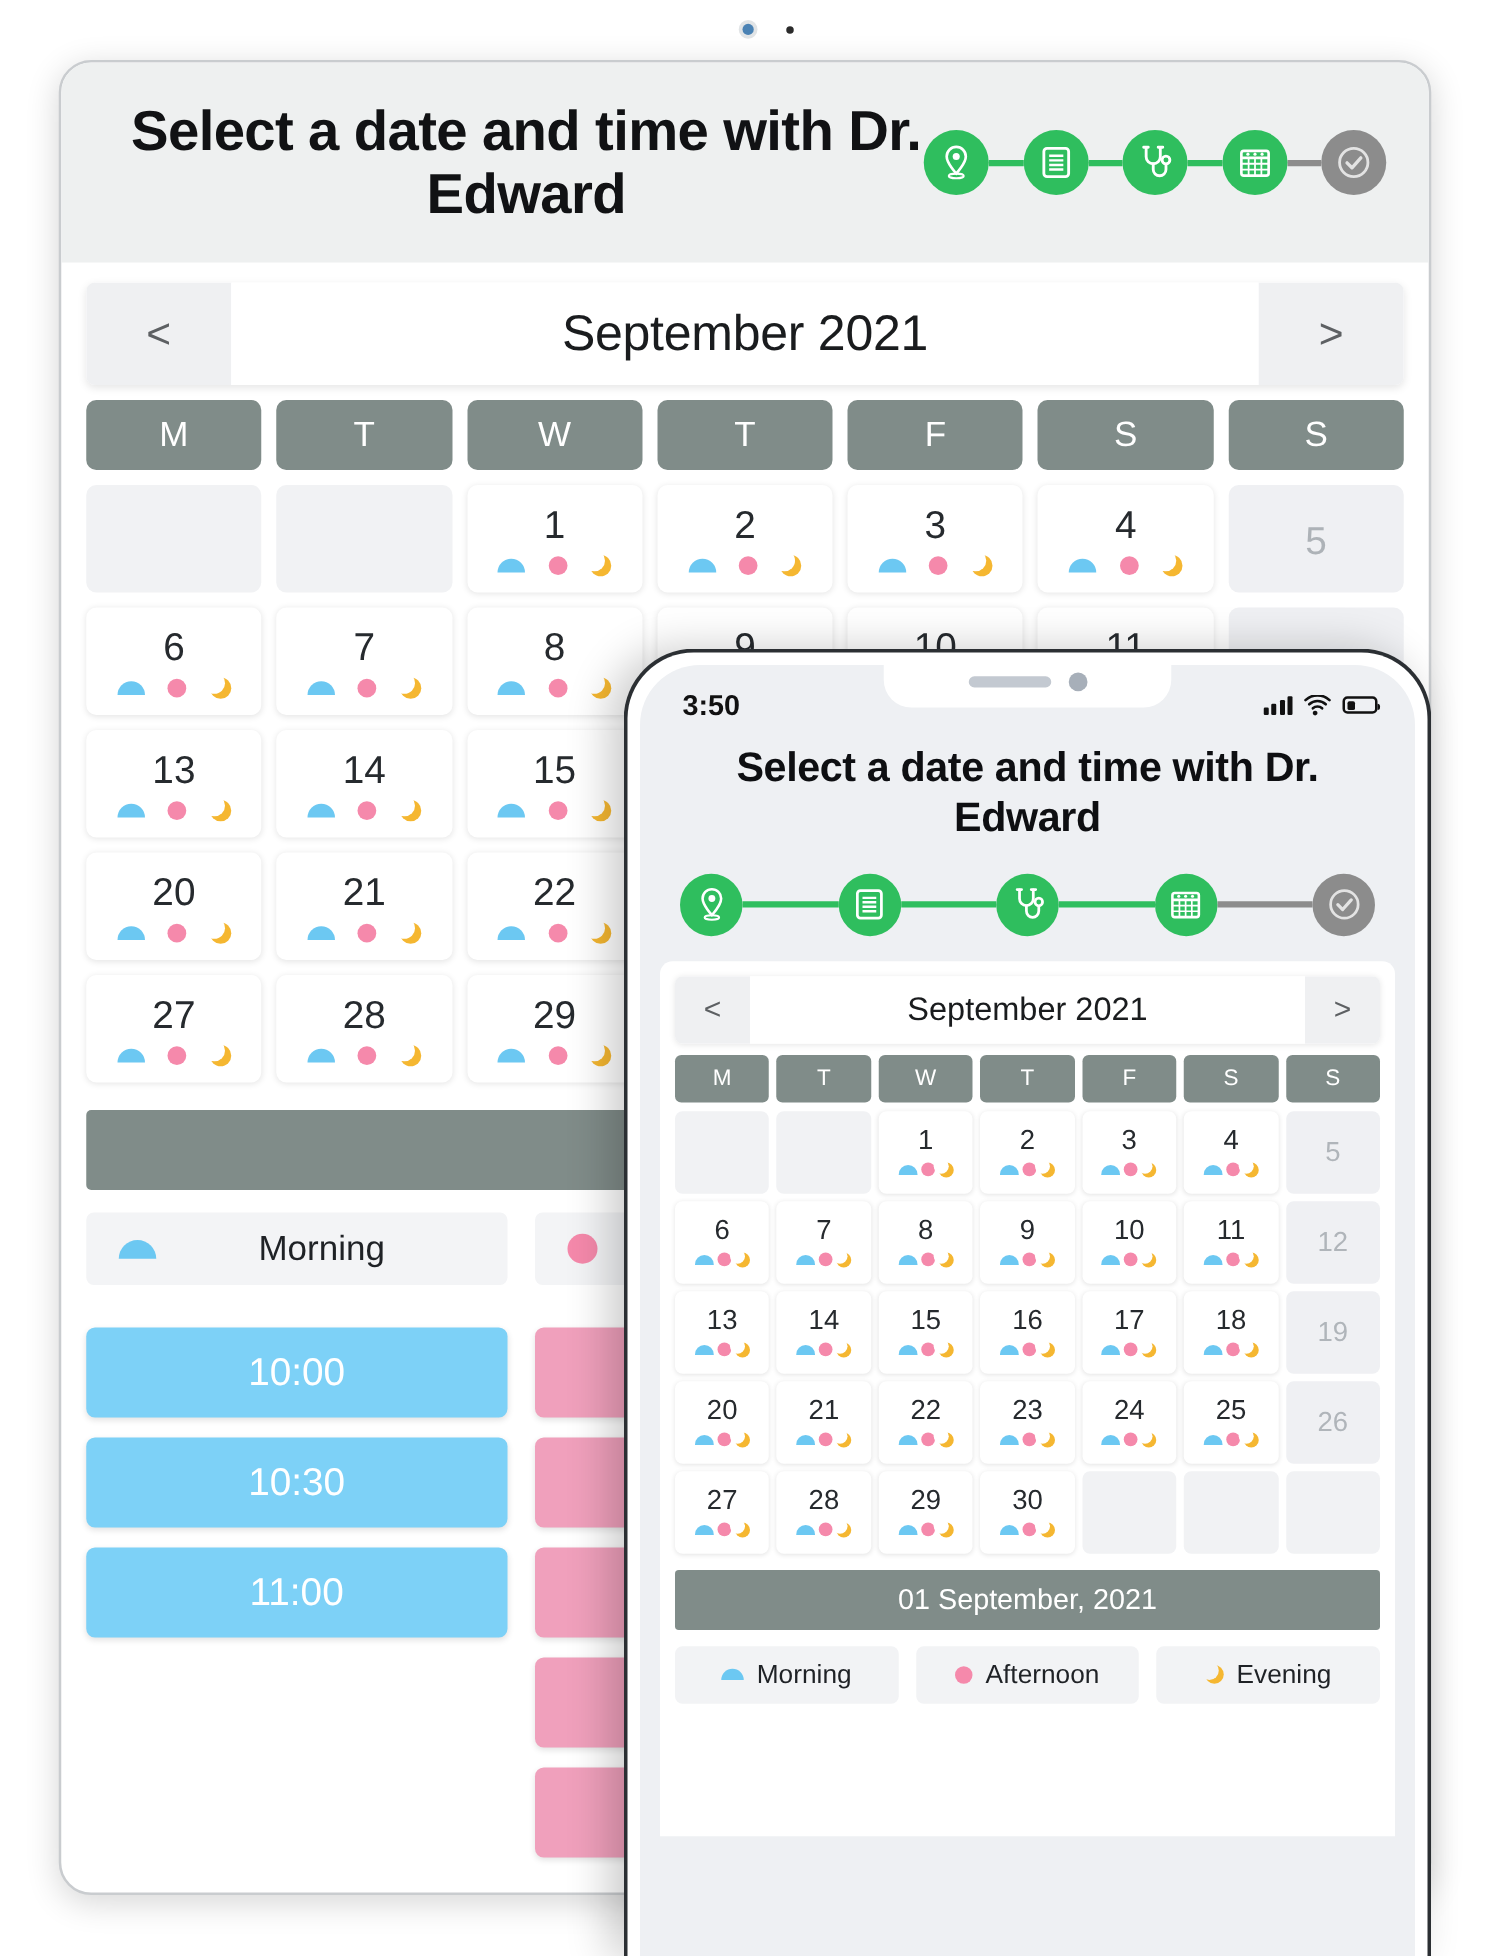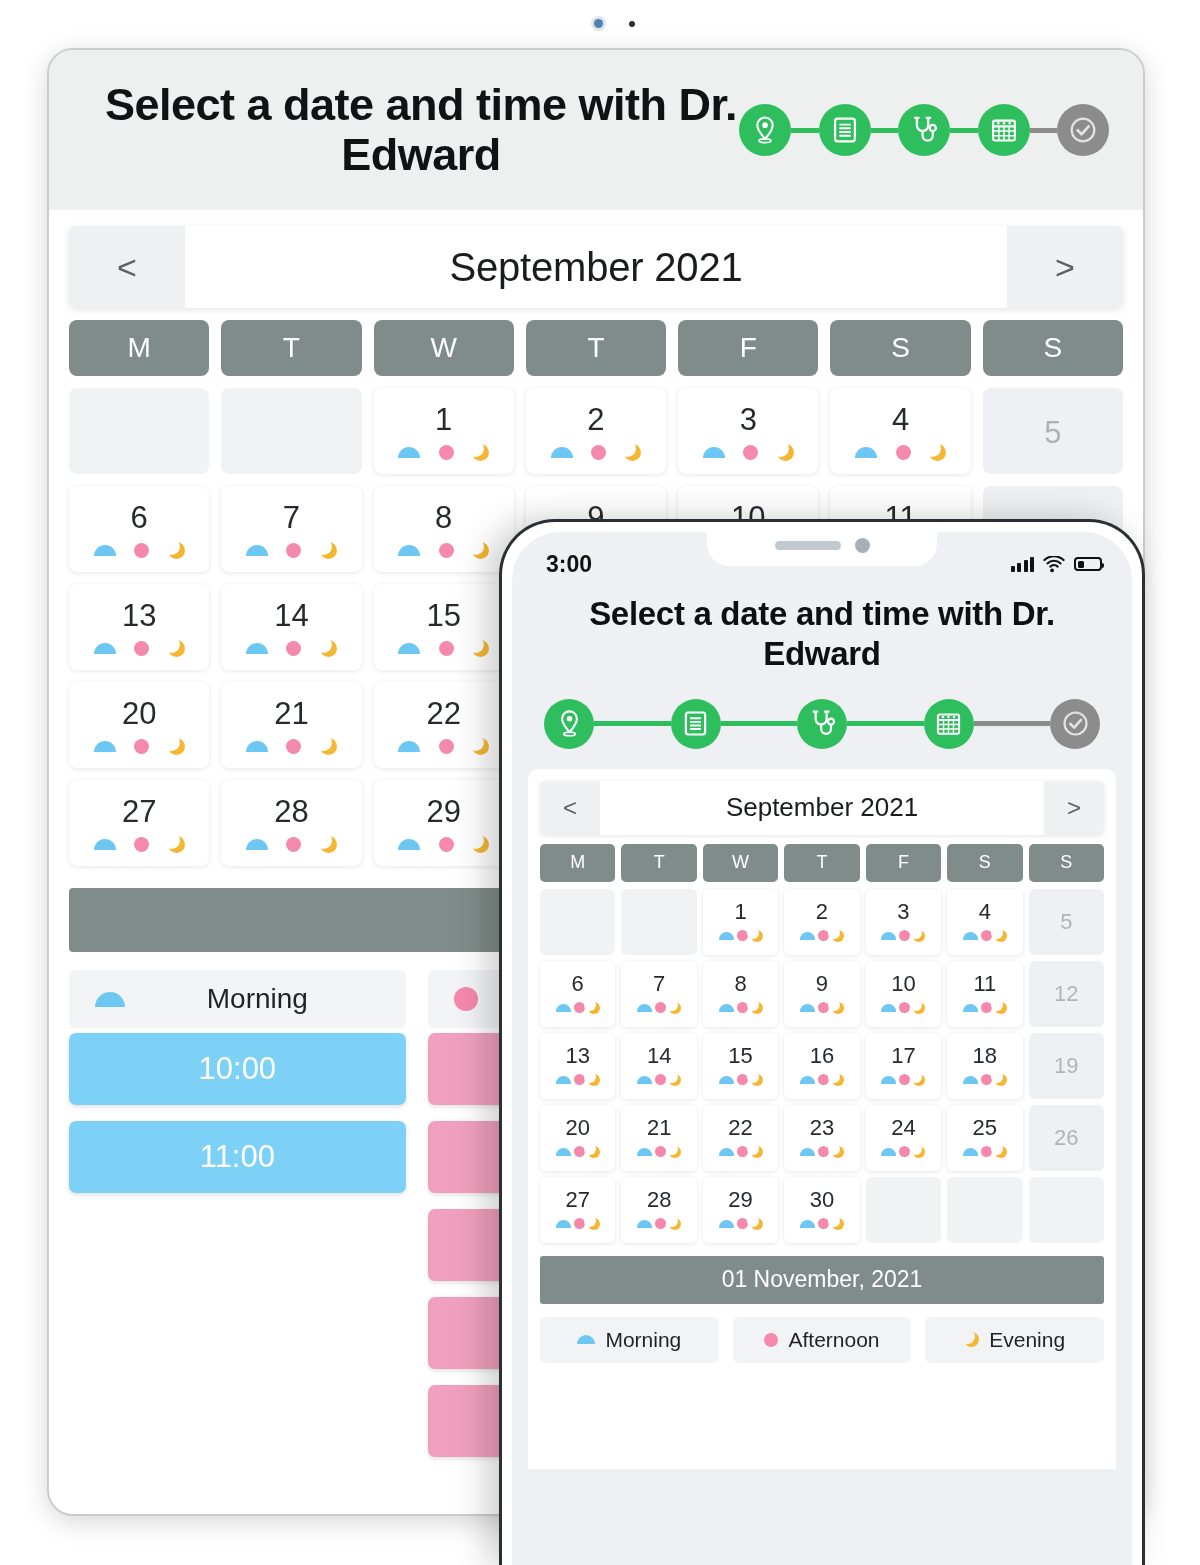--- a/index.html
+++ b/index.html
@@ -233,21 +233,21 @@
     gap: 10px;
     box-sizing: border-box;
   }
   .slot-head-label {
     flex: 1;
     text-align: center;
     font-size: 28px;
     color: #1f2226;
     padding-right: 26px;
   }
-  .slot-list { margin-top: 5px; }
+  .slot-list { margin-top: 34px; }
   .slot-btn {
     height: 72px;
     border-radius: 7px;
     display: flex;
     align-items: center;
     justify-content: center;
     color: #ffffff;
     font-size: 31px;
     margin-bottom: 16px;
     box-shadow: 0 2px 5px rgba(0,0,0,.12);
@@ -747,20 +747,21 @@
   <div class="date-bar">09</div>
 
   <div class="slots-wrap" id="t-slots">
       <div>
         <div class="slot-head">
           <div class="mk-morning" style="width: 30px; height: 15px; border-radius: 15px 15px 0px 0px;"></div>
           <div class="slot-head-label">Morning</div>
         </div>
         <div class="slot-list">
           <div class="slot-btn blue">10:00</div>
+          <div class="slot-btn blue">10:30</div>
           <div class="slot-btn blue">11:00</div>
         </div>
       </div>
       <div>
         <div class="slot-head">
           <div class="mk-afternoon" style="width: 24px; height: 24px;"></div>
           <div class="slot-head-label">Afternoon</div>
         </div>
         <div class="slot-list">
           <div class="slot-btn pink"></div>
@@ -783,21 +784,21 @@
 
 <div class="phone">
   <div class="phone-screen">
 
     <div class="notch">
       <div class="notch-speaker"></div>
       <div class="notch-cam"></div>
     </div>
 
     <div class="status-bar">
-      <div class="status-time">3:00</div>
+      <div class="status-time">3:50</div>
       <div class="status-icons">
         <div class="bars">
             <i></i>
             <i></i>
             <i></i>
             <i></i>
           </div>
         <svg width="22" height="17" viewBox="0 0 22 17">
           <path d="M11 14.4a1.9 1.9 0 1 0 0 .05z" fill="#111"></path>
           <path d="M4.4 7.4a9.6 9.6 0 0 1 13.2 0" stroke="#111" stroke-width="2.1" fill="none" stroke-linecap="round"></path>
@@ -1112,21 +1113,21 @@
               <div class="mk-morning"></div>
               <div class="mk-afternoon"></div>
               <div class="mk-evening"></div>
             </div>
           </div>
           <div class="p-day-cell empty"></div>
           <div class="p-day-cell empty"></div>
           <div class="p-day-cell empty"></div>
         </div>
 
-      <div class="p-date-bar">01 November, 2021</div>
+      <div class="p-date-bar">01 September, 2021</div>
 
       <div class="p-legend" id="p-legend">
           <div class="p-legend-item">
             <div class="mk-morning"></div>
             <span>Morning</span>
           </div>
           <div class="p-legend-item">
             <div class="mk-afternoon"></div>
             <span>Afternoon</span>
           </div>

